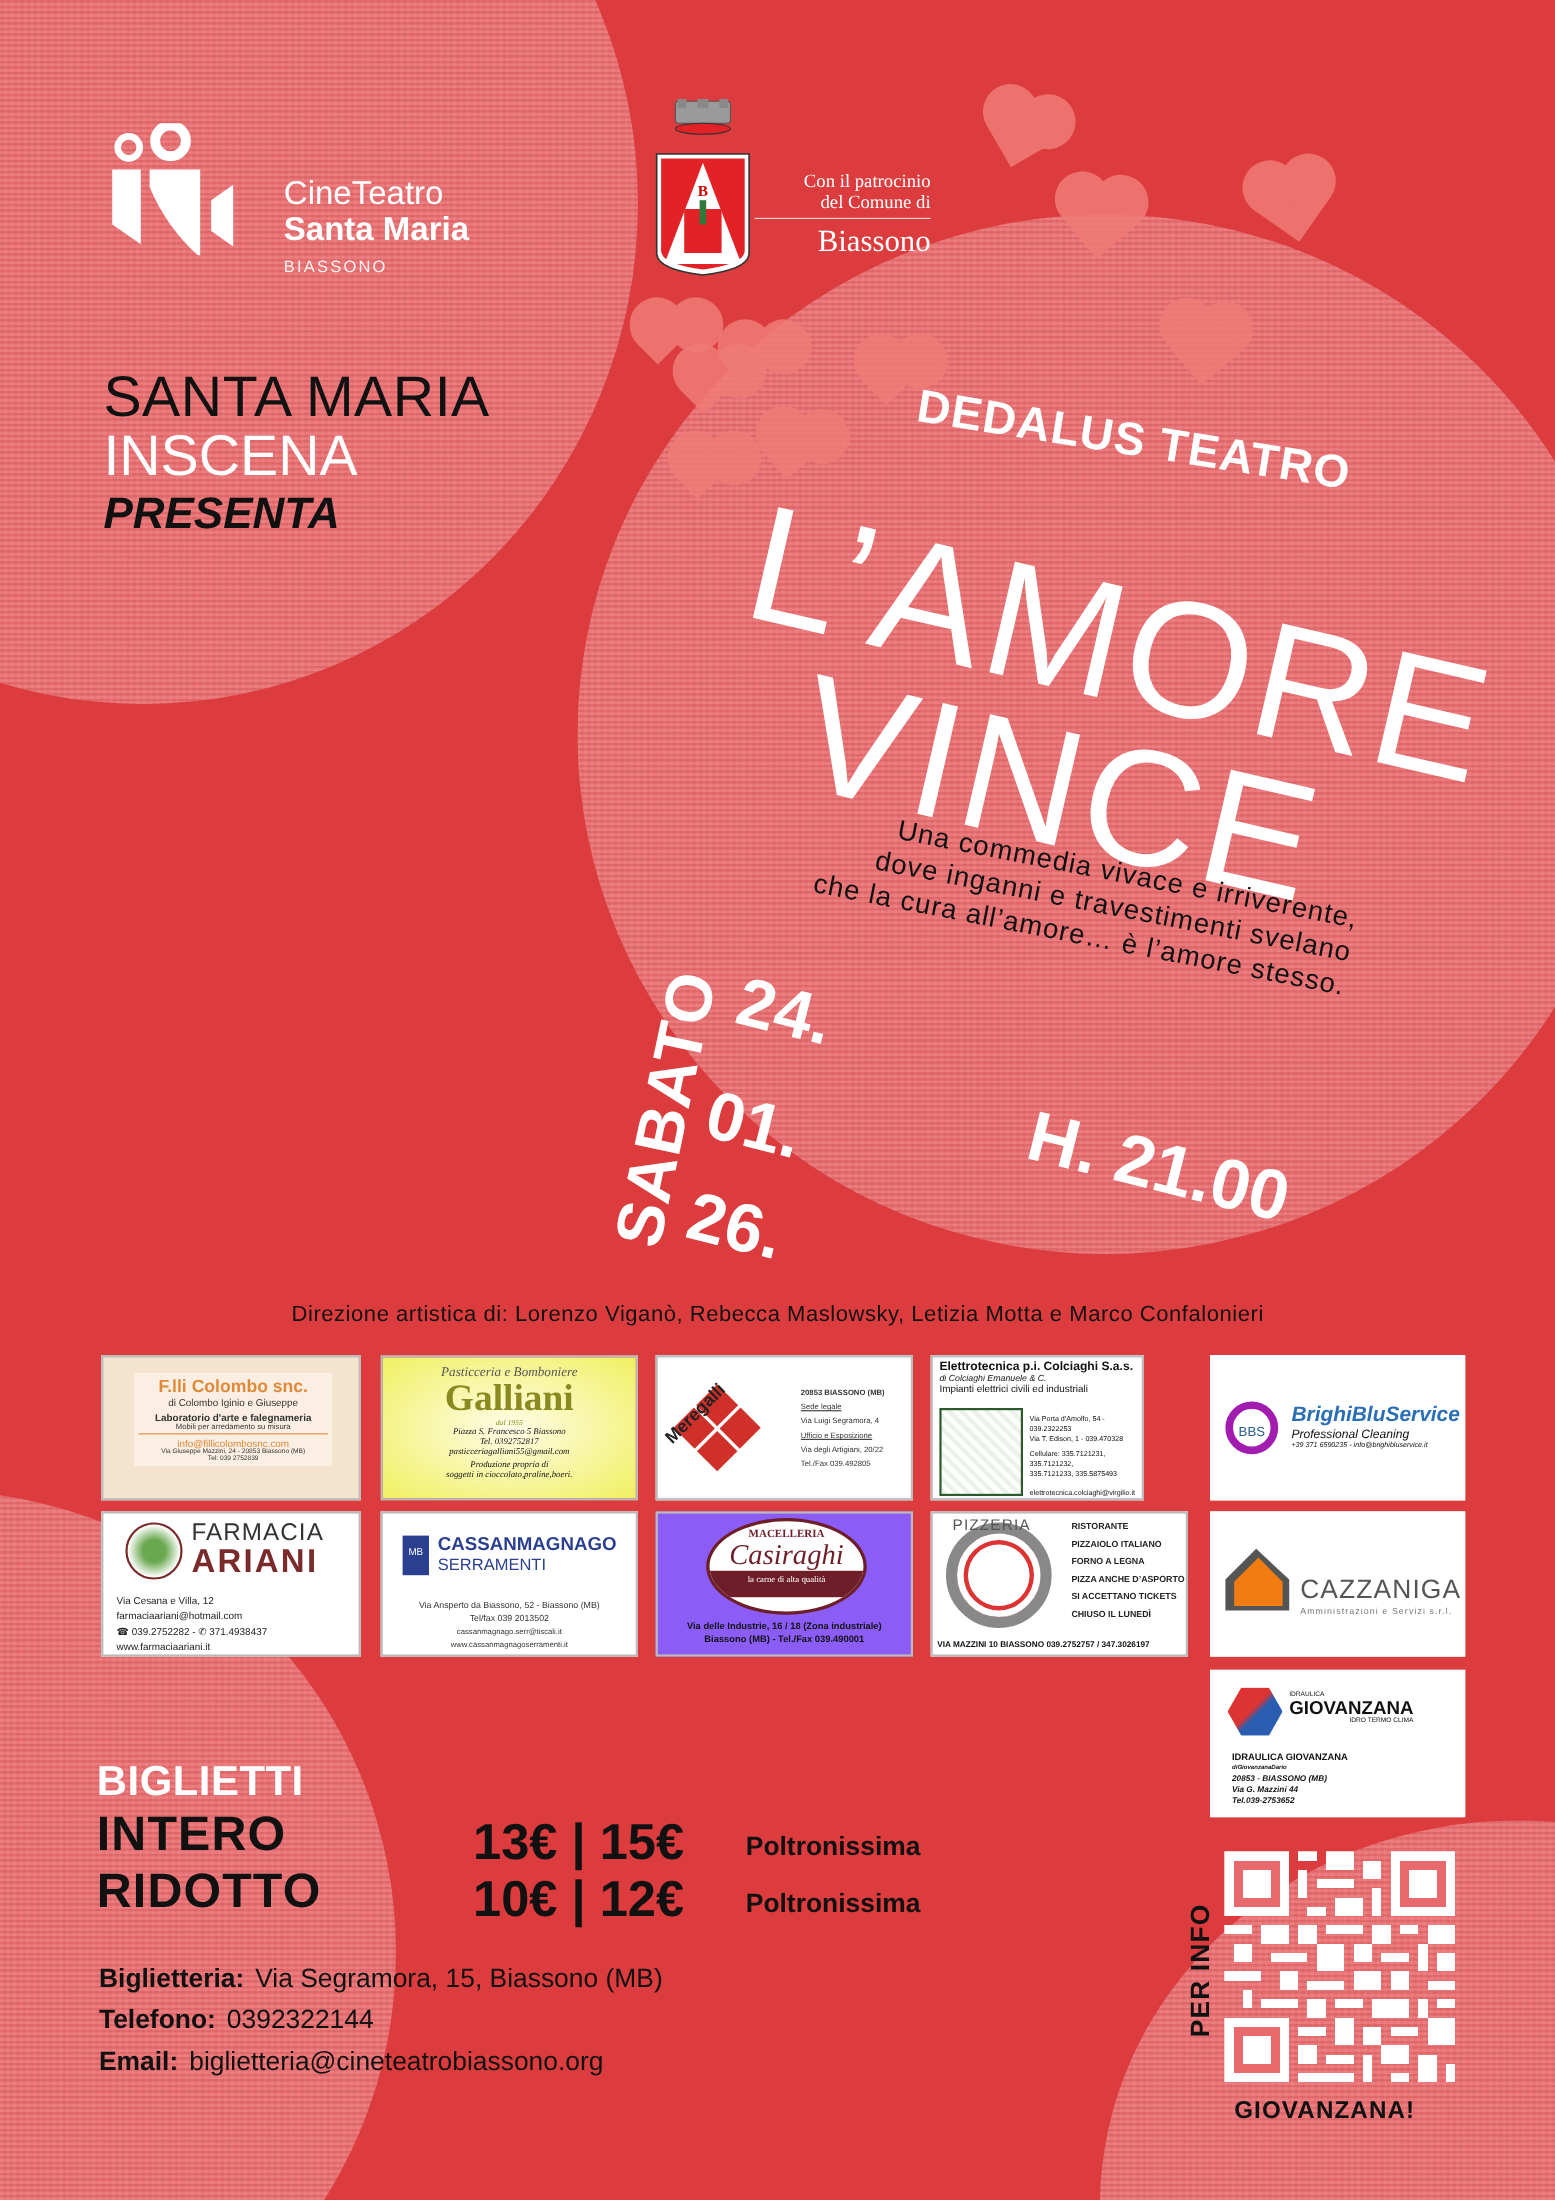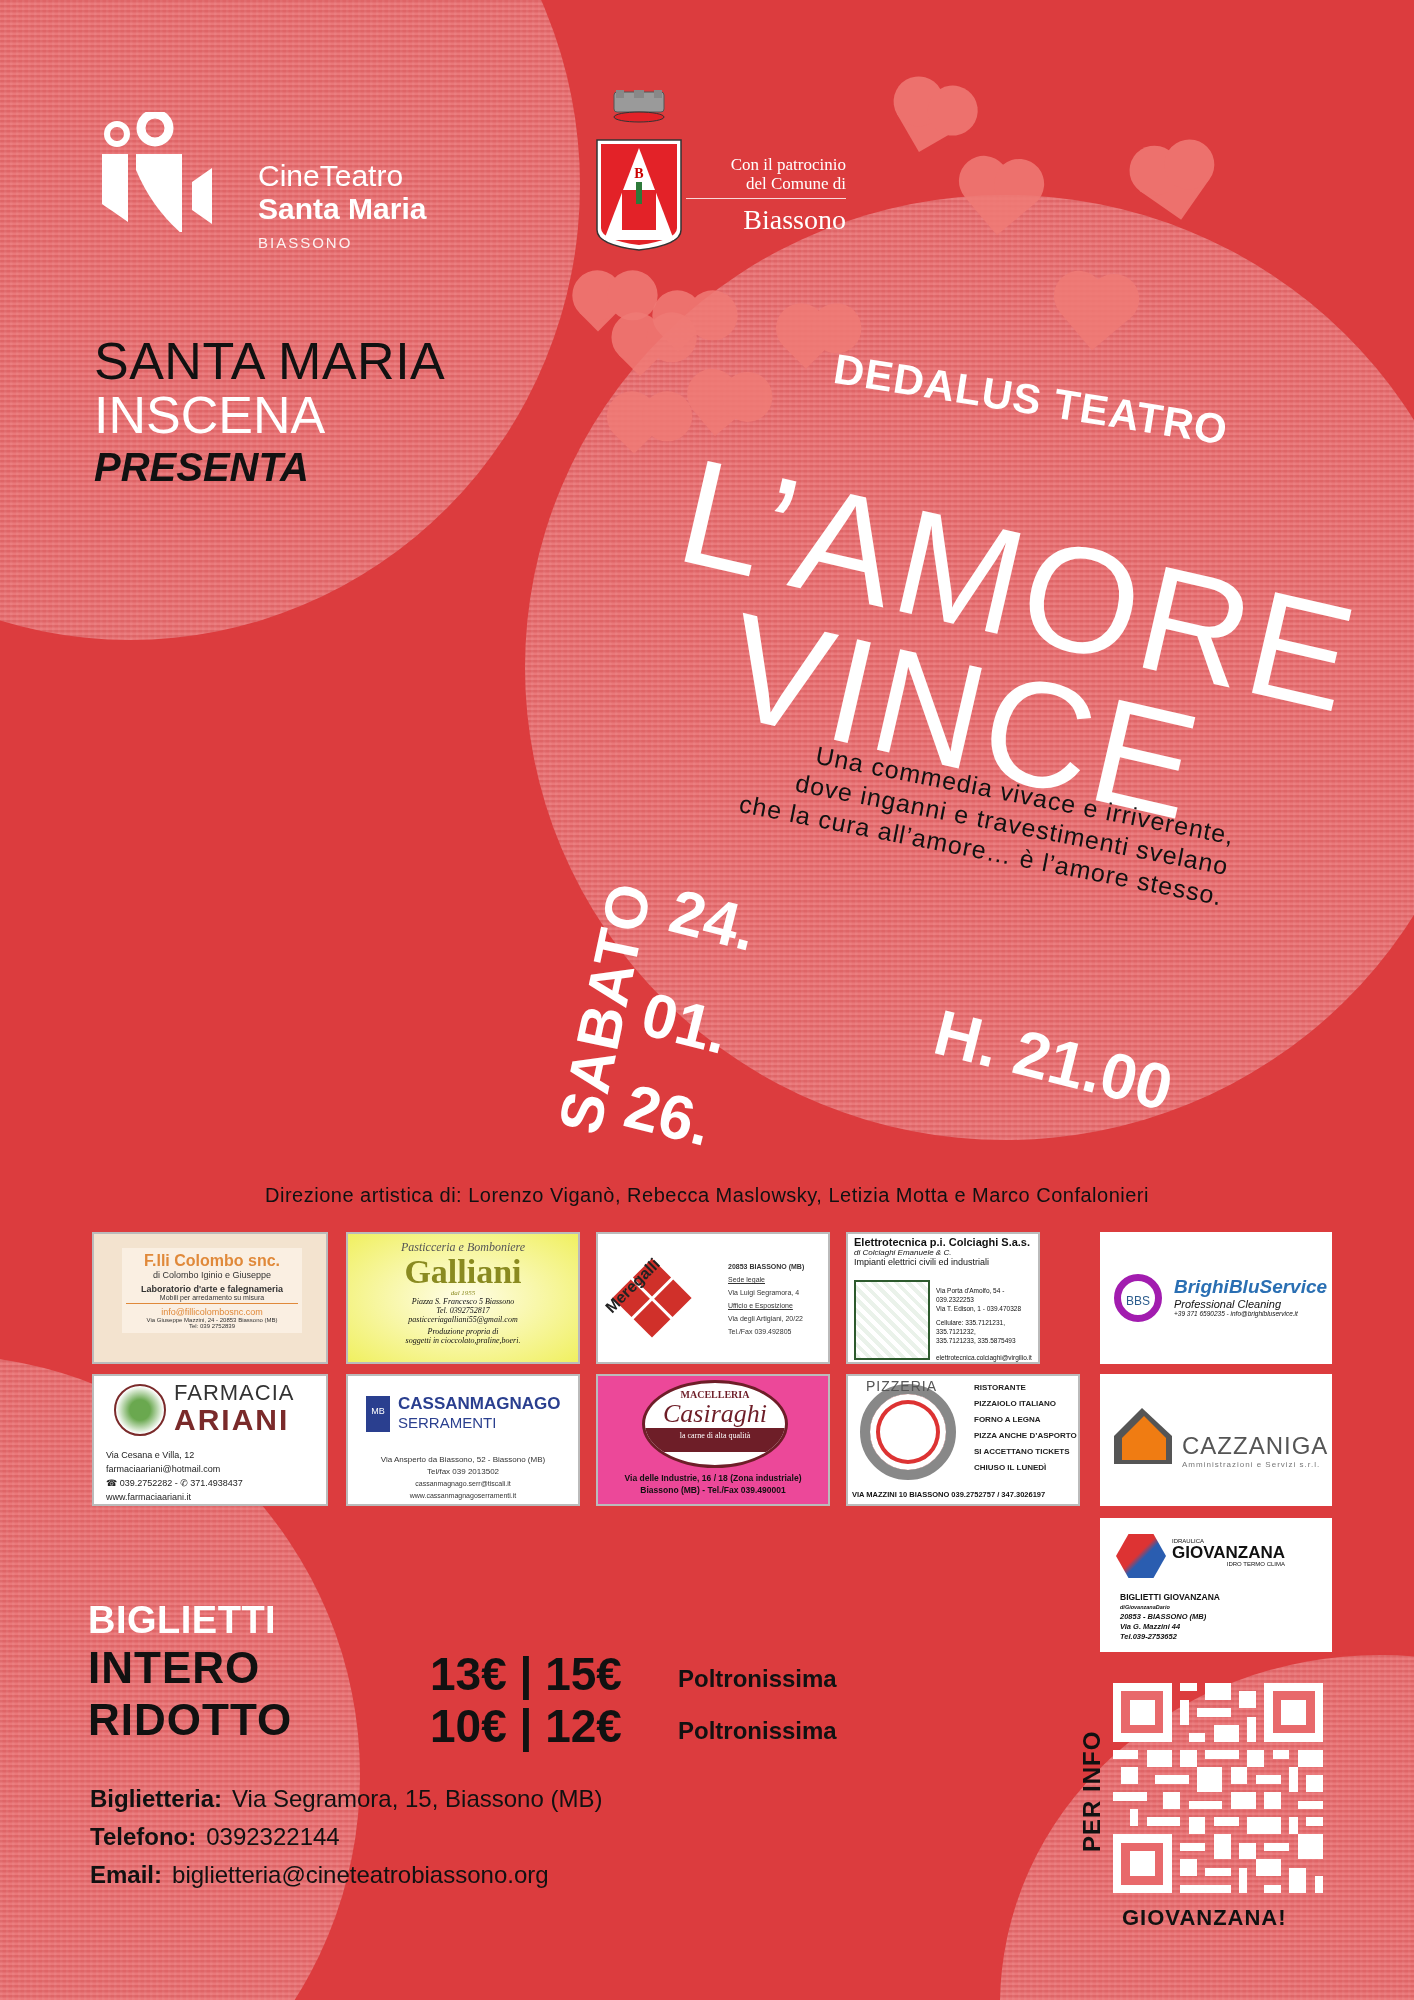--- a/index.html
+++ b/index.html
@@ -253,21 +253,21 @@
     <div style="font-size:17px; font-weight:700;">CASSANMAGNAGO</div>
     <div style="font-size:15px;">SERRAMENTI</div>
   </div>
   <div class="inner" style="left:0; top:78px; width:230px; text-align:center; font-size:8px; line-height:12px; color:#333;">
     <div>Via Ansperto da Biassono, 52 - Biassono (MB)</div>
     <div>Tel/fax 039 2013502</div>
     <div style="font-size:7px;">cassanmagnago.serr@tiscali.it</div>
     <div style="font-size:7px;">www.cassanmagnagoserramenti.it</div>
   </div>
 </div>
-<div class="sp" style="left:596px; top:1374px; width:234px; height:132px; background:#ec4899;">
+<div class="sp" style="left:596px; top:1374px; width:234px; height:132px; background:#8b5cf6;">
   <div class="inner" style="left:44px; top:4px; width:146px; height:88px; border-radius:50%; background:#fff; border:3px solid #6e1e28; overflow:hidden; text-align:center;">
     <div style="font-family:'Liberation Serif',serif; font-size:10px; font-weight:700; color:#6e1e28; margin-top:6px;">MACELLERIA</div>
     <div style="font-family:'Liberation Serif',serif; font-style:italic; font-size:26px; color:#6e1e28; line-height:28px;">Casiraghi</div>
     <div style="background:#6e1e28; color:#fff; font-size:8px; font-family:'Liberation Serif',serif; padding:3px 0 12px;">la carne di alta qualità</div>
   </div>
   <div class="inner" style="left:0; top:96px; width:230px; text-align:center; font-size:8.5px; line-height:12px; font-weight:700;">
     <div>Via delle Industrie, 16 / 18 (Zona industriale)</div>
     <div>Biassono (MB) - Tel./Fax 039.490001</div>
   </div>
 </div>
@@ -298,21 +298,21 @@
 </div>
 
 <div class="sp" style="left:1100px; top:1518px; width:232px; height:134px; border-color:#fff;">
   <div class="inner" style="left:14px; top:14px; width:50px; height:44px; background:linear-gradient(135deg,#d33 0%,#d33 45%,#2a5db0 55%,#2a5db0 100%); clip-path:polygon(25% 0,75% 0,100% 50%,75% 100%,25% 100%,0 50%);"></div>
   <div class="inner" style="left:70px; top:18px;">
     <div style="font-size:6px;">IDRAULICA</div>
     <div style="font-size:17px; font-weight:900; line-height:17px;">GIOVANZANA</div>
     <div style="font-size:6px; text-align:right;">IDRO TERMO CLIMA</div>
   </div>
   <div class="inner" style="left:18px; top:72px; font-size:7.5px; line-height:10px; font-weight:700;">
-    <div style="font-size:8.5px;">BIGLIETTI GIOVANZANA</div>
+    <div style="font-size:8.5px;">IDRAULICA GIOVANZANA</div>
     <div style="font-size:5.5px; font-style:italic;">diGiovanzanaDario</div>
     <div style="font-style:italic;">20853 - BIASSONO (MB)</div>
     <div style="font-style:italic;">Via G. Mazzini 44</div>
     <div style="font-style:italic;">Tel.039-2753652</div>
   </div>
 </div>
 
 <div class="abs tickets">
   <div class="h">BIGLIETTI</div>
   <div class="row">INTERO</div>

